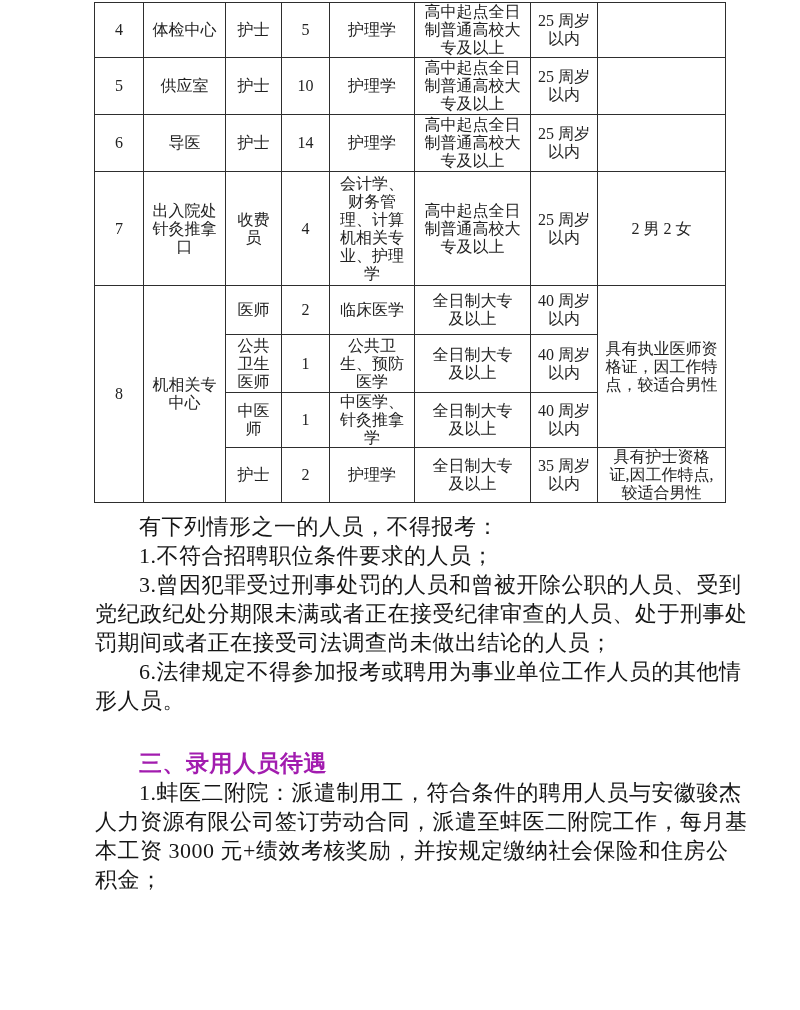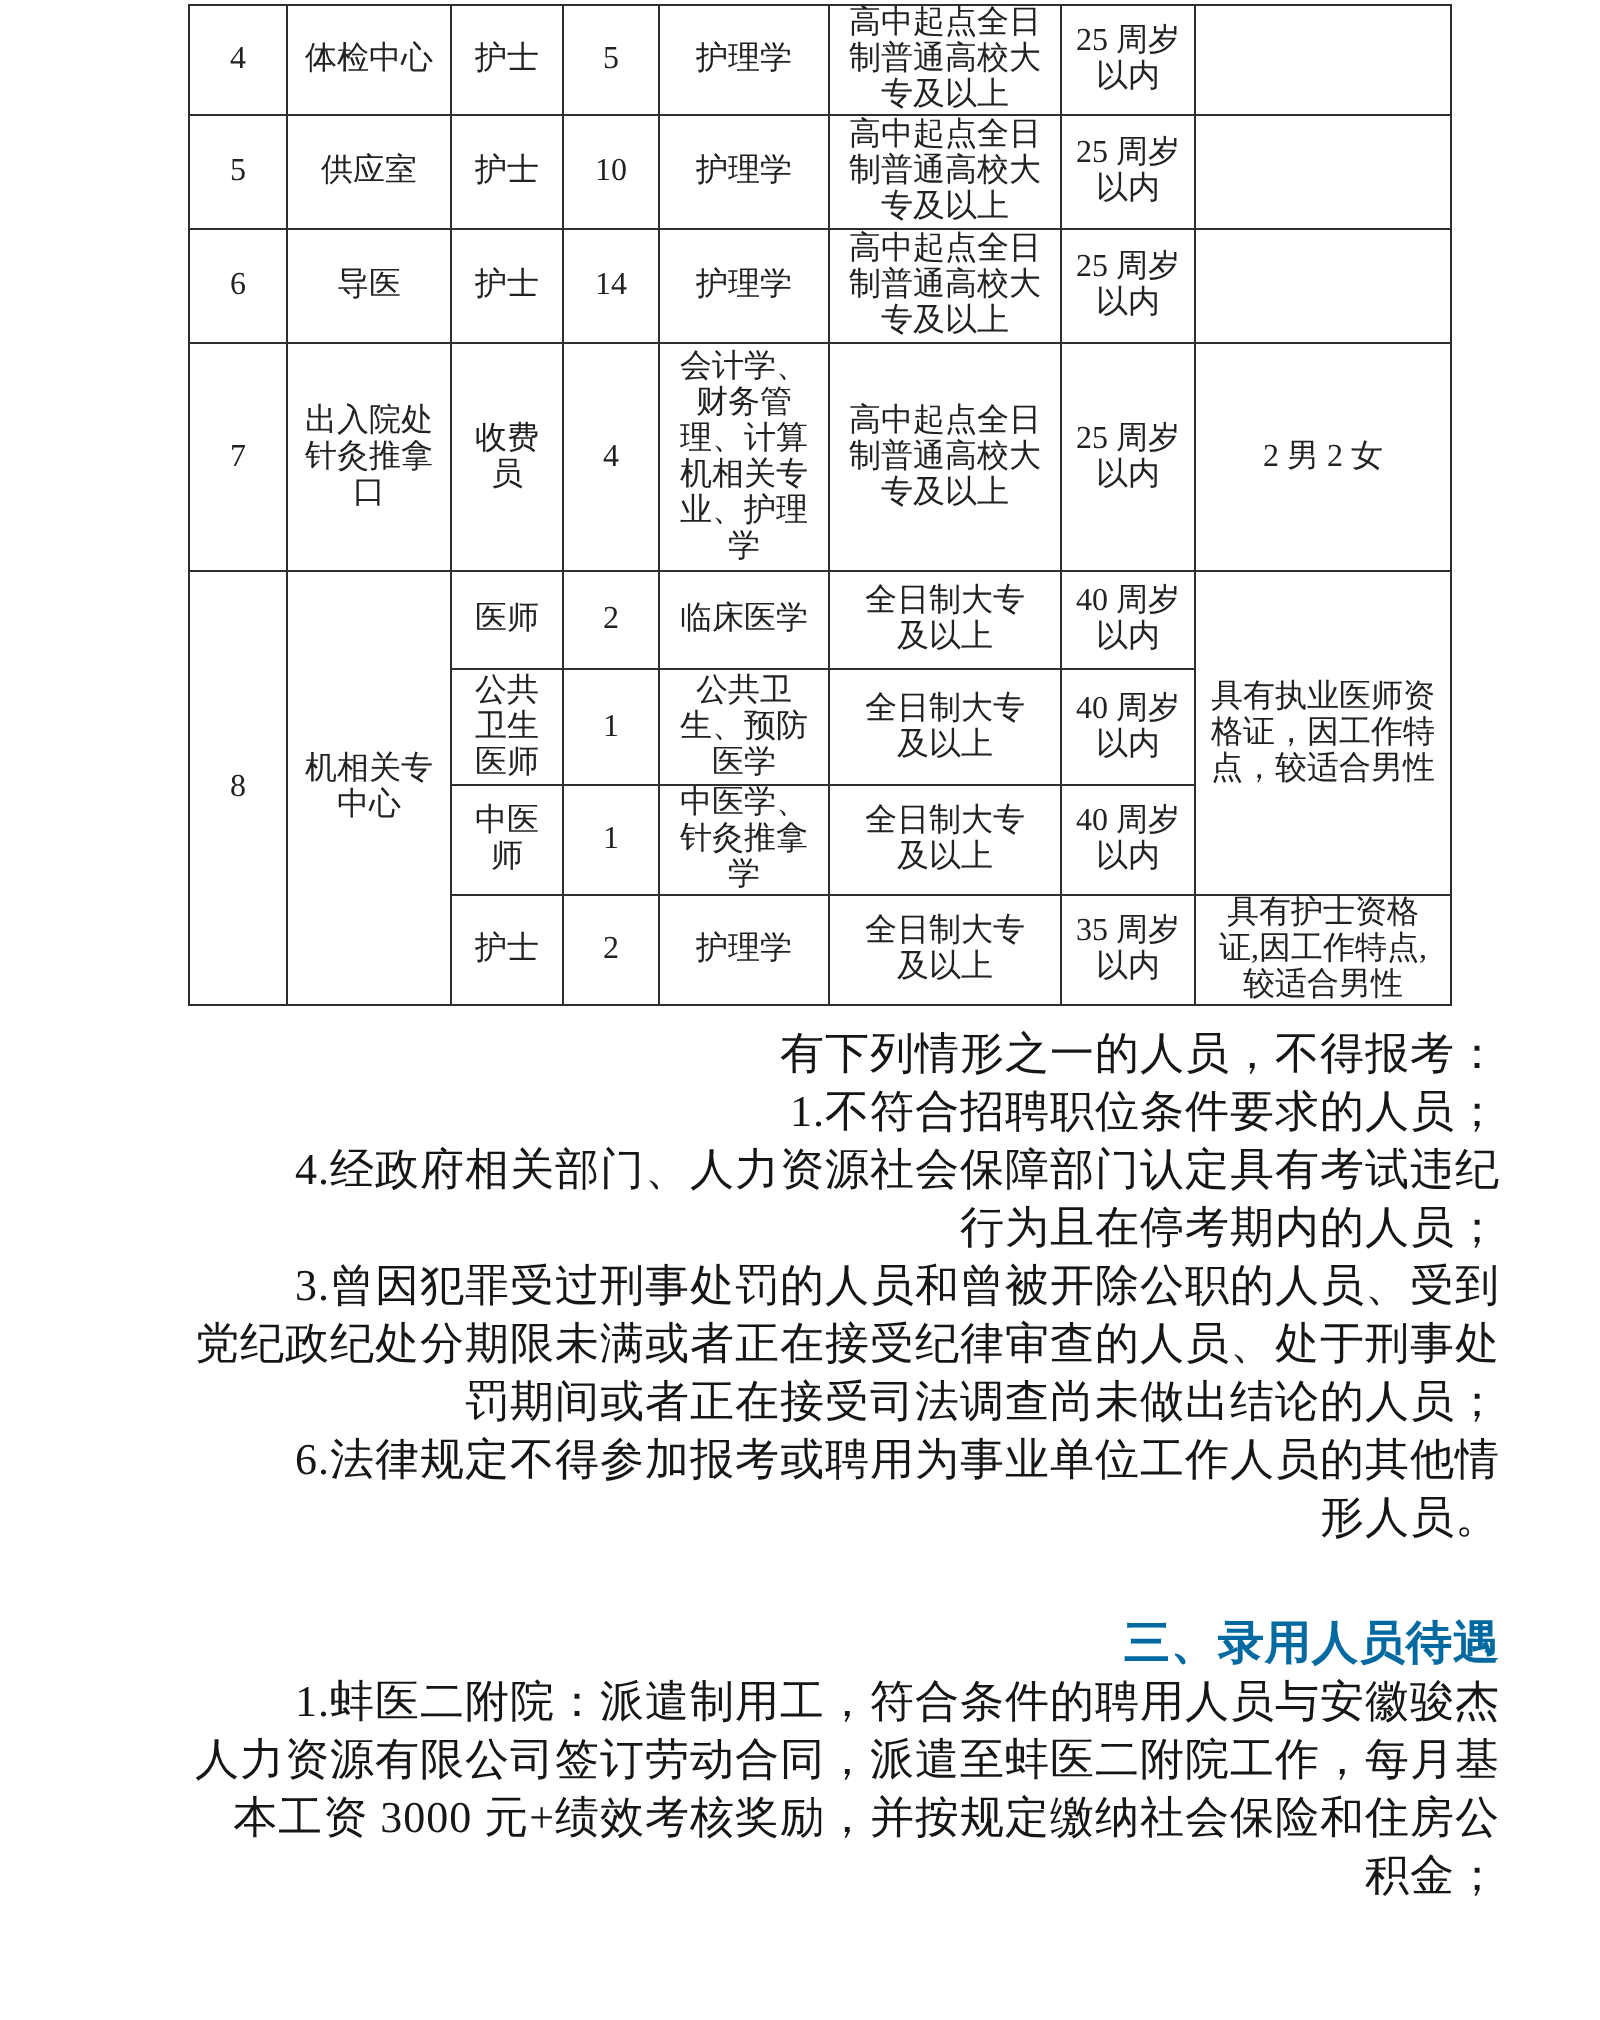--- a/index.html
+++ b/index.html
@@ -15,24 +15,24 @@
     border:1px solid #2e2e2e;
     text-align:center;vertical-align:middle;
     font-size:16px;line-height:18px;
     padding:0;white-space:pre-line;color:#222222;
     overflow:hidden;
   }
   .text-body{
     position:absolute;left:95px;top:512px;width:655px;
     font-size:22px;line-height:29px;letter-spacing:0.5px;color:#161616;
   }
-  .text-body p{margin:0;text-indent:44px;text-align:right;}
+  .text-body p{margin:0;text-indent:44px;}
   .text-body p.heading{
     font-family:"Liberation Sans","DejaVu Sans",sans-serif;
-    font-weight:bold;font-size:23px;margin-top:34px;color:#0369a1;
+    font-weight:bold;font-size:23px;margin-top:34px;color:#a21caf;
   }
 </style>
 </head>
 <body>
 
 <div class="page">
 
   <table class="recruit">
     <colgroup>
       <col style="width:49px">
@@ -156,20 +156,19 @@
         <td>具有护士资格
 证,因工作特点,
 较适合男性</td>
       </tr>
     </tbody>
   </table>
 
   <div class="text-body">
     <p>有下列情形之一的人员，不得报考：</p>
     <p>1.不符合招聘职位条件要求的人员；</p>
-    <p>4.经政府相关部门、人力资源社会保障部门认定具有考试违纪行为且在停考期内的人员；</p>
     <p>3.曾因犯罪受过刑事处罚的人员和曾被开除公职的人员、受到党纪政纪处分期限未满或者正在接受纪律审查的人员、处于刑事处罚期间或者正在接受司法调查尚未做出结论的人员；</p>
     <p>6.法律规定不得参加报考或聘用为事业单位工作人员的其他情形人员。</p>
     <p class="heading">三、录用人员待遇</p>
     <p>1.蚌医二附院：派遣制用工，符合条件的聘用人员与安徽骏杰人力资源有限公司签订劳动合同，派遣至蚌医二附院工作，每月基本工资 3000 元+绩效考核奖励，并按规定缴纳社会保险和住房公积金；</p>
   </div>
 
 </div>
 
 </body></html>

